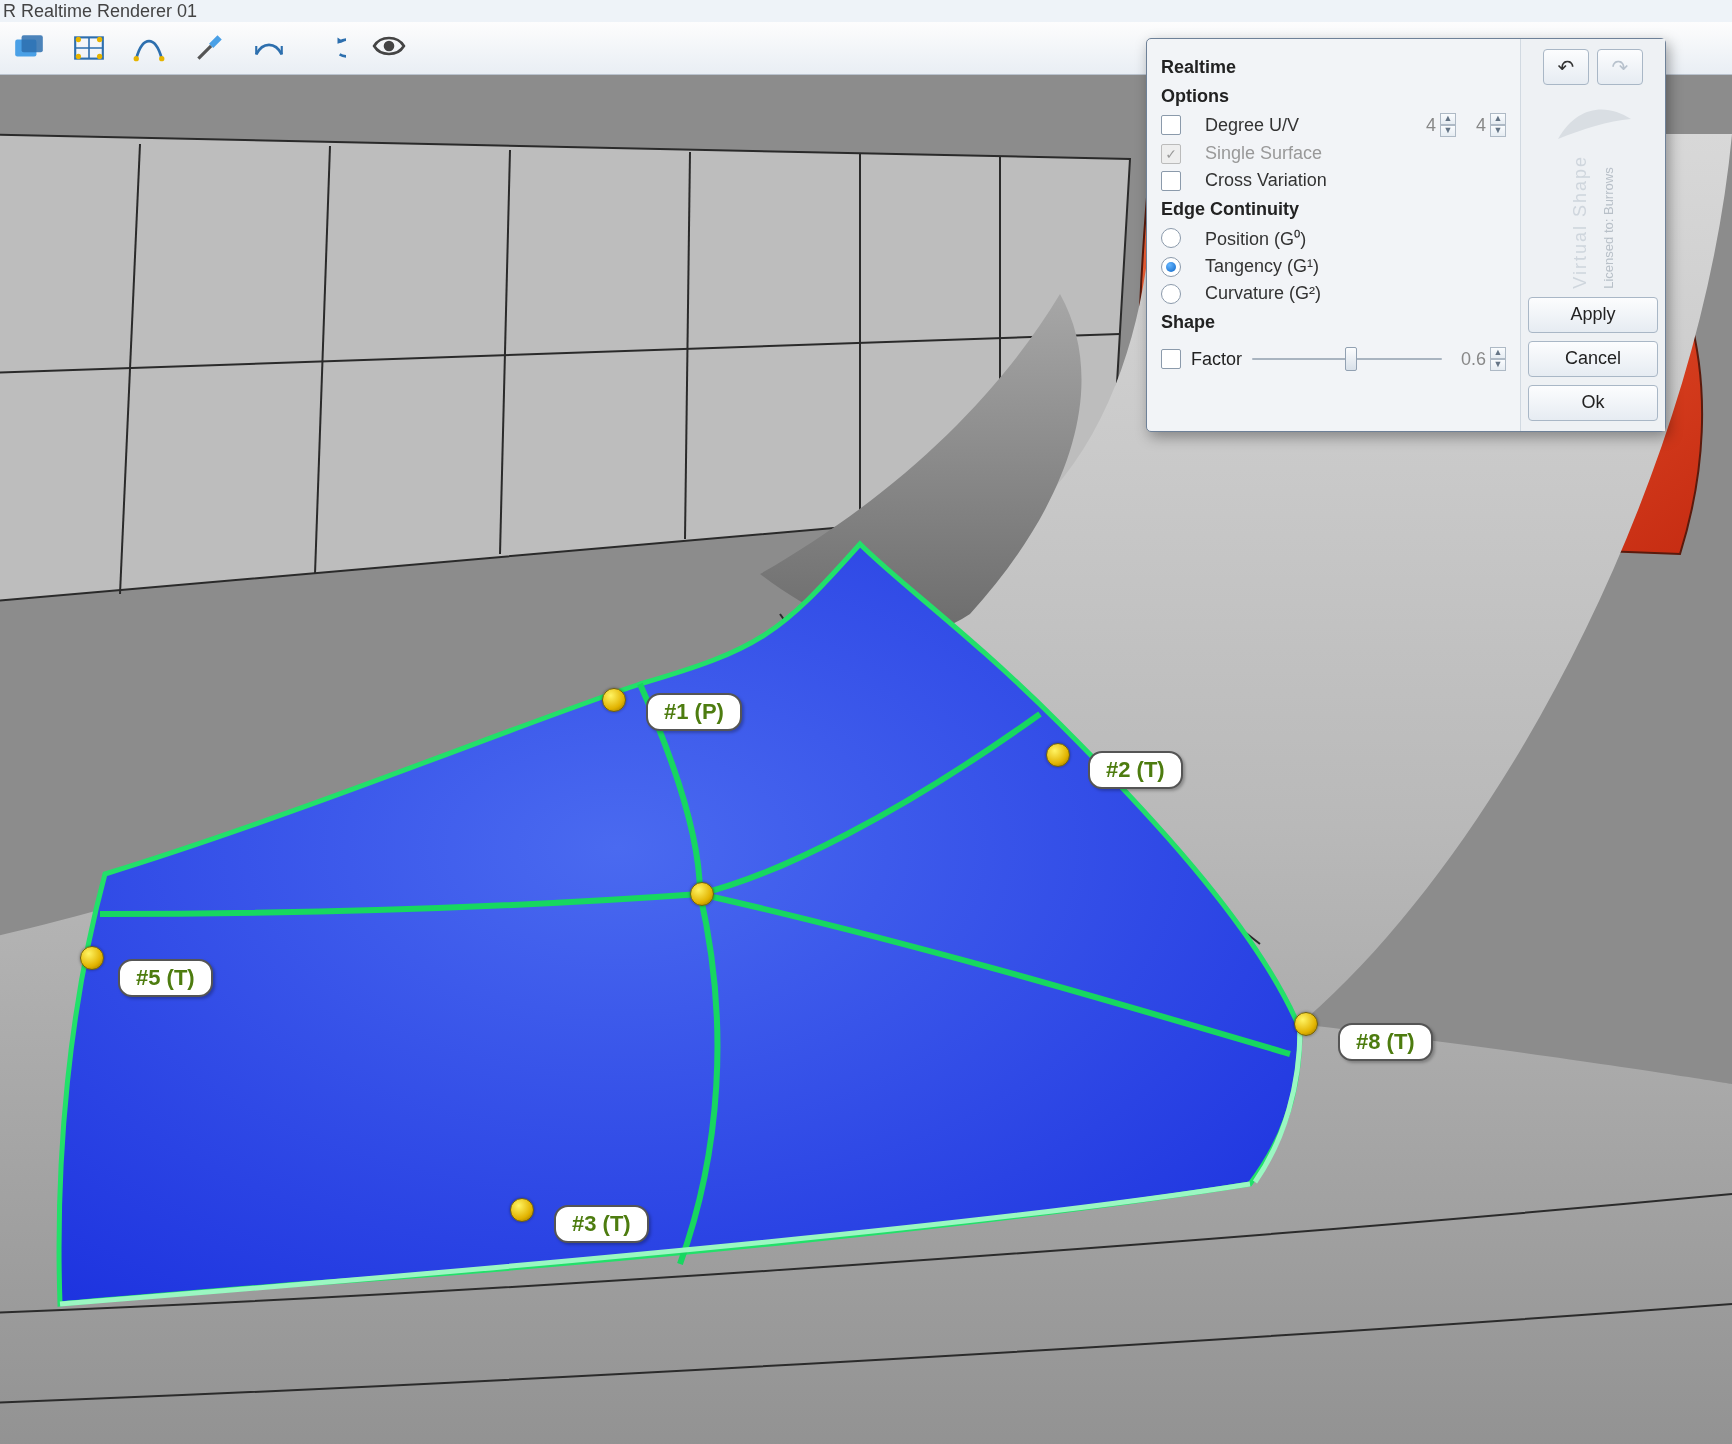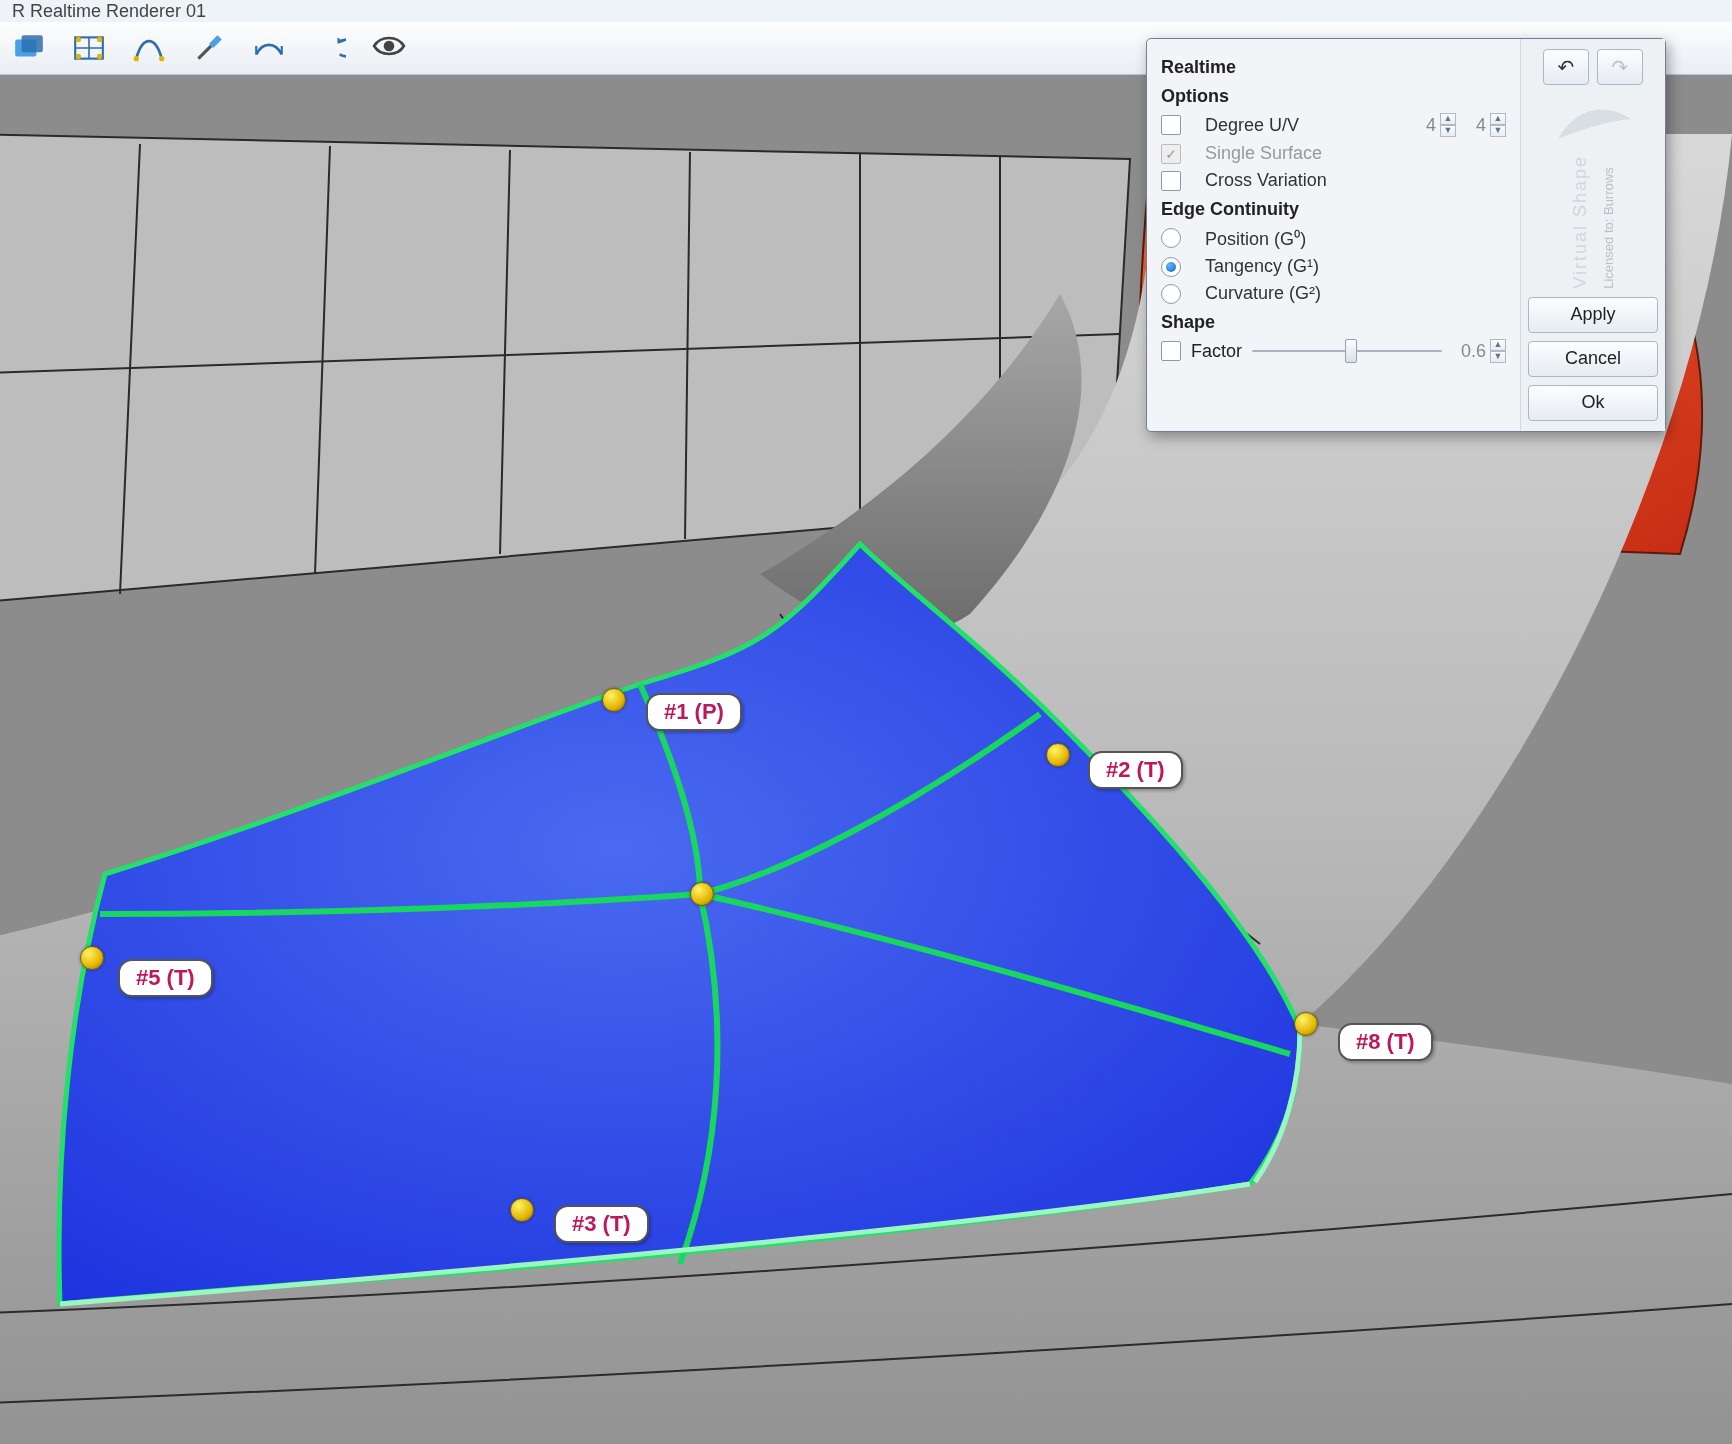--- a/index.html
+++ b/index.html
@@ -16,21 +16,21 @@
 
   
   .titlebar {
     position: absolute;
     left: 0; top: 0; right: 0;
     height: 22px;
     background: #eef3f8;
     border-bottom: 1px solid #c8d2dd;
     font-size: 18px;
     color: #444;
-    padding-left: 12px;
+    padding-left: 3px;
     line-height: 22px;
     white-space: nowrap;
     overflow: hidden;
   }
 
   .toolbar {
     position: absolute;
     left: 0; top: 22px; right: 0;
     height: 52px;
     background: linear-gradient(#fdfdfd, #e9eef4);
@@ -63,21 +63,21 @@
   
   .badge {
     position: absolute;
     transform: translate(0, -50%);
     background: #ffffff;
     border: 2px solid #555;
     border-radius: 14px;
     padding: 4px 16px;
     font-weight: 700;
     font-size: 22px;
-    color: #be185d;
+    color: #4d7c0f;
     white-space: nowrap;
     box-shadow: 2px 2px 3px rgba(0,0,0,.25);
   }
   .handle-dot {
     position: absolute;
     width: 22px; height: 22px;
     background: radial-gradient(circle at 35% 30%, #fff463, #e2b300 62%, #8a6b00);
     border: 1px solid #70600a;
     border-radius: 50%;
     transform: translate(-50%, -50%);
@@ -228,21 +228,21 @@
     border:1px solid #aeb9c5;
     background:linear-gradient(#fafcfe,#e6ecf2);
     font-size:9px; line-height:8px; text-align:center;
     color:#657586;
   }
 
   .slider-row {
     display:flex;
     align-items:center;
     gap:10px;
-    margin:6px 0;
+    margin:14px 0;
   }
   .slider-track {
     flex:1;
     height:2px;
     background:#a9b4c0;
     position:relative;
     border-radius:2px;
   }
   .slider-thumb{
     position:absolute;

